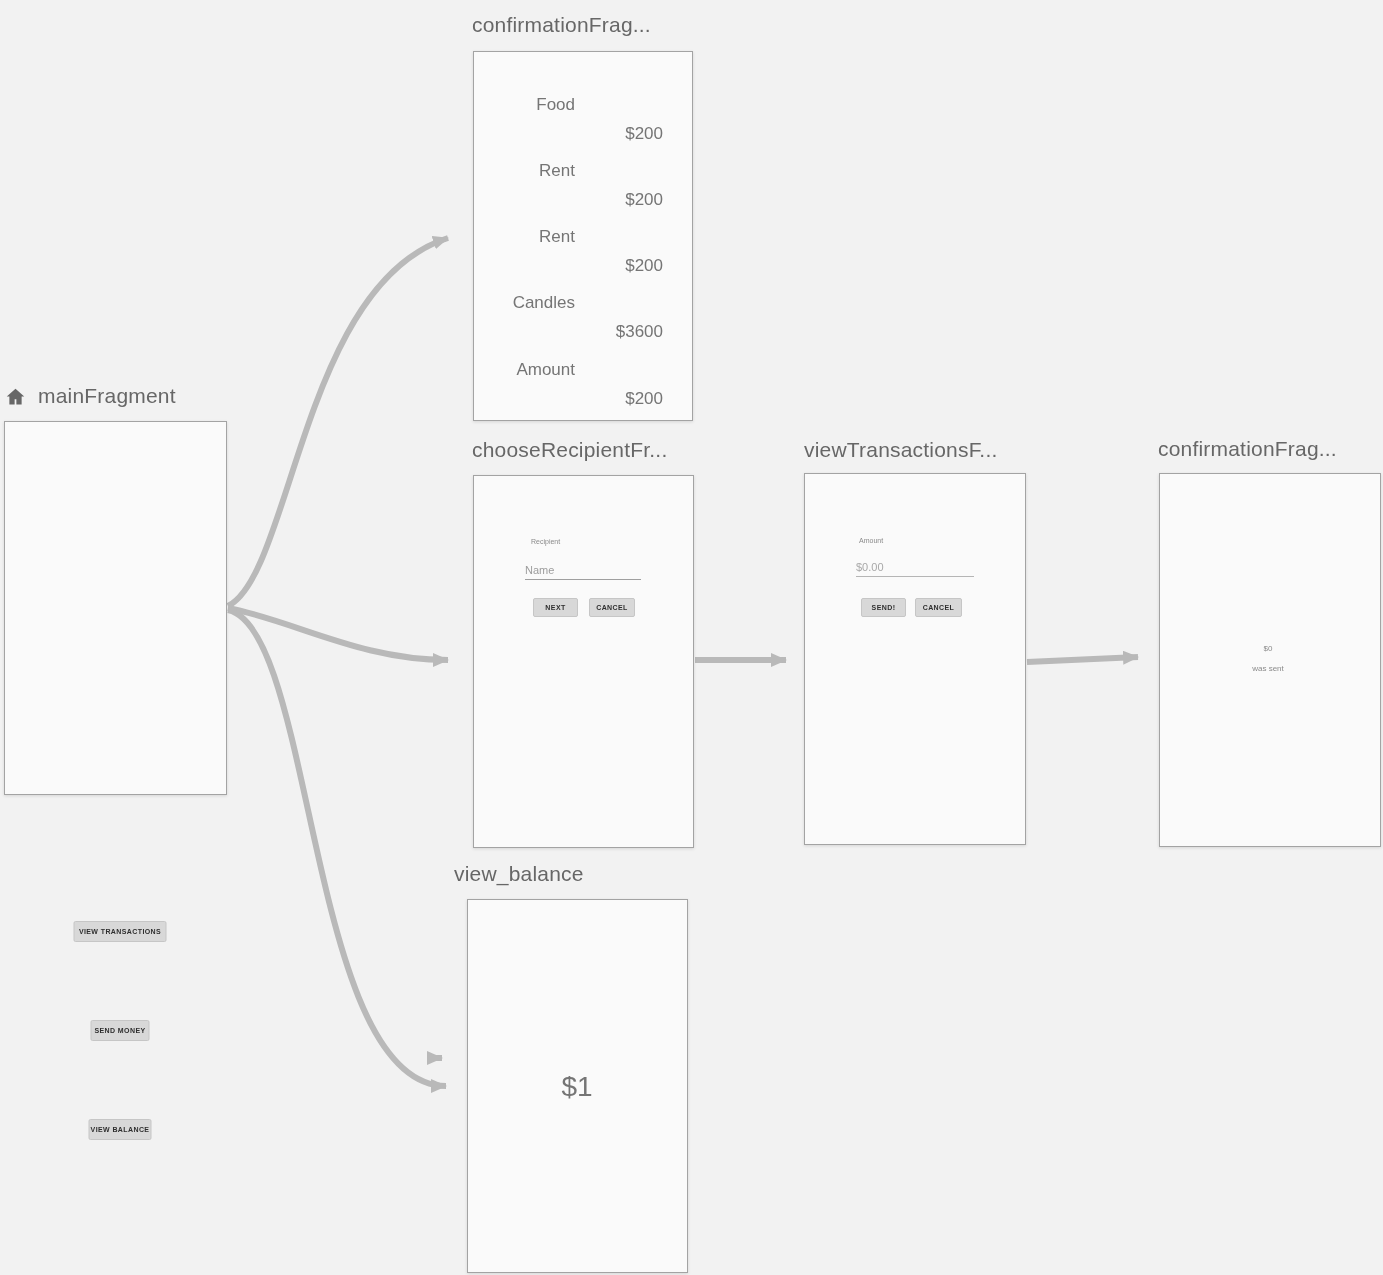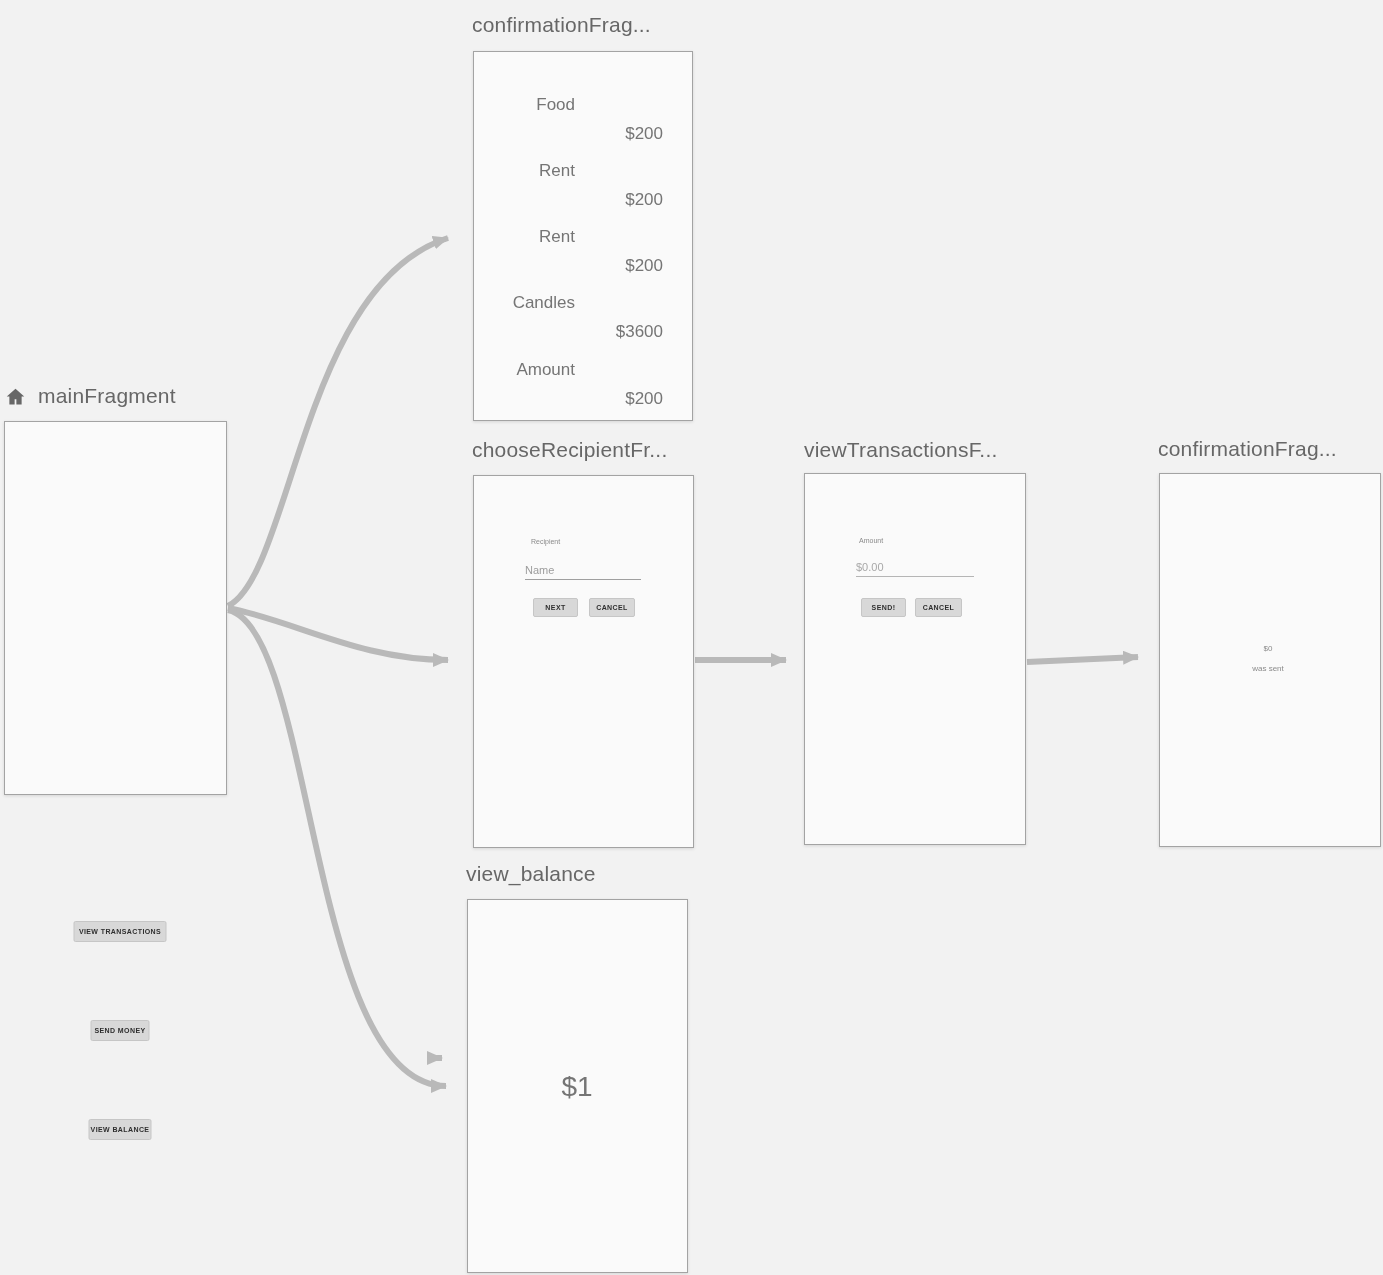--- a/index.html
+++ b/index.html
@@ -17,21 +17,21 @@
   #p-confirm{left:1159px;top:473px;width:222px;height:374px;}
   #p-balance{left:467px;top:899px;width:221px;height:374px;}
 
   .frag-title{position:absolute;font-size:21px;color:#676767;letter-spacing:0.2px;
               display:flex;align-items:center;gap:4px;white-space:nowrap;}
   #t-main{left:5px;top:384px;gap:12px;}
   #t-trans{left:472px;top:13px;}
   #t-recipient{left:472px;top:438px;}
   #t-amount{left:804px;top:438px;}
   #t-confirm{left:1158px;top:437px;}
-  #t-balance{left:466px;top:862px;}
+  #t-balance{left:454px;top:862px;}
   .home-ic{width:21px;height:21px;flex:0 0 auto;}
 
   .abtn{position:absolute;background:#d8d8d8;color:#2e2e2e;border:1px solid #c6c6c6;
         border-radius:2px;display:flex;align-items:center;justify-content:center;
         font-size:7px;font-weight:bold;letter-spacing:0.4px;box-sizing:border-box;
         font-family:"Liberation Sans",sans-serif;white-space:nowrap;}
 
   
   .mainbtn{left:115px;transform:translateX(-50%);height:21px;}
   #b-viewtrans{top:499px;width:93px;}

